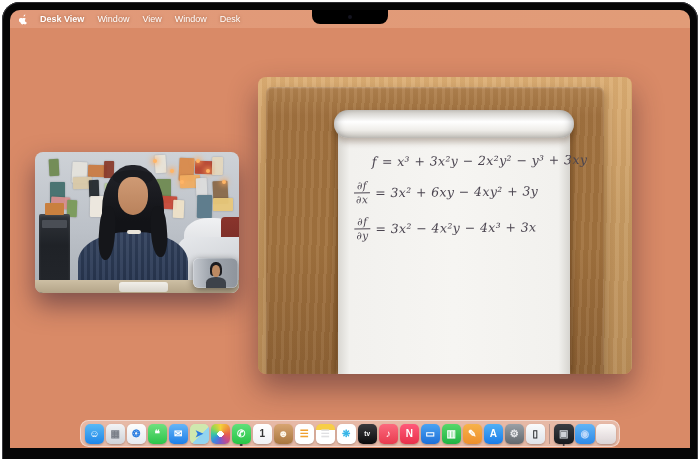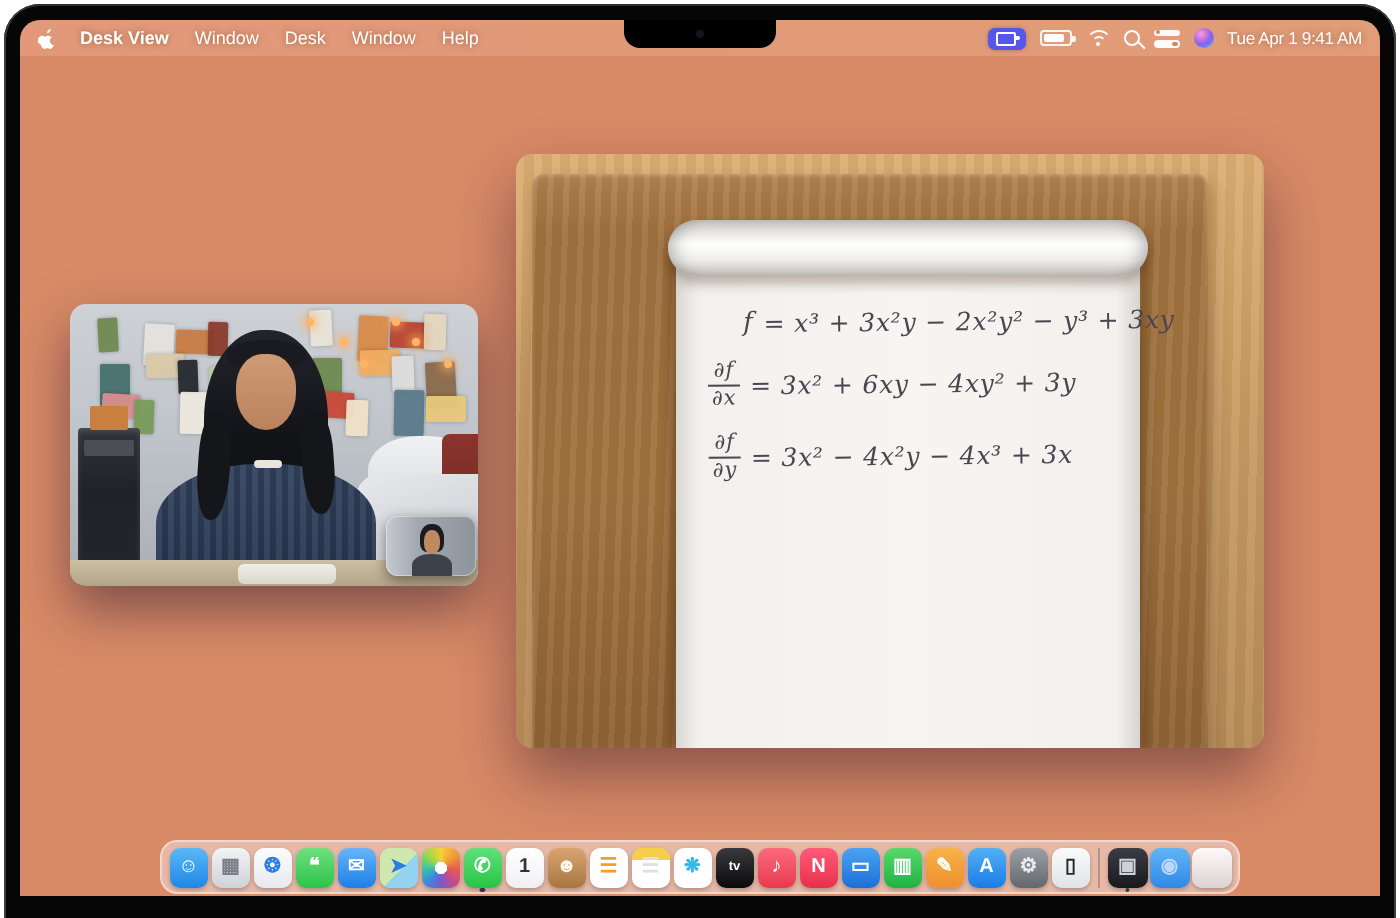--- a/index.html
+++ b/index.html
@@ -192,41 +192,25 @@
 
     <div class="menubar">
       <span class="apple">
         <svg width="9" height="11" viewBox="0 0 170 195">
             <path fill="#ffffff" d="M150.4 155.3c-2.5 5.7-5.4 10.9-8.7 15.7-4.6 6.5-8.3 11-11.2 13.5-4.5 4.1-9.3 6.2-14.4 6.4-3.7 0-8.1-1.1-13.3-3.2-5.2-2.1-10-3.2-14.3-3.2-4.6 0-9.5 1.1-14.8 3.2-5.3 2.1-9.5 3.2-12.7 3.3-4.9.2-9.8-2-14.7-6.5-3.1-2.7-7-7.4-11.7-14-5-7.1-9.2-15.3-12.4-24.7C-1.3 135.7-3 126-3 116.5c0-10.9 2.3-20.2 7-28.1 3.7-6.3 8.6-11.3 14.8-14.9 6.1-3.7 12.8-5.5 19.9-5.6 3.9 0 9 1.2 15.4 3.6 6.4 2.4 10.4 3.6 12.2 3.6 1.3 0 5.9-1.4 13.6-4.2 7.3-2.6 13.4-3.7 18.4-3.3 13.6 1.1 23.9 6.5 30.7 16.2-12.2 7.4-18.2 17.7-18.1 31 .1 10.3 3.9 18.9 11.2 25.8 3.3 3.2 7.1 5.6 11.2 7.4-.9 2.6-1.8 5.1-2.9 7.3zM119.1 7.2c0 8.1-3 15.7-8.9 22.7-7.1 8.3-15.7 13.1-25.1 12.4a25 25 0 0 1-.2-3.1c0-7.8 3.4-16.1 9.4-22.9 3-3.4 6.8-6.3 11.5-8.6 4.6-2.3 9-3.5 13.1-3.7.1 1.1.2 2.2.2 3.2z"></path>
           </svg>
       </span>
       <span class="menu-items">
           <span class="menu-item bold">Desk View</span>
           <span class="menu-item">Window</span>
+          <span class="menu-item">View</span>
+          <span class="menu-item">Window</span>
           <span class="menu-item">Desk</span>
-          <span class="menu-item">Window</span>
-          <span class="menu-item">Help</span>
         </span>
       <span class="mb-spacer"></span>
-      <span class="status">
-        <i class="mb-pill"></i>
-        <i class="mb-batt">
-            <i></i>
-          </i>
-        <i class="mb-wifi">
-            <i></i>
-          </i>
-        <i class="mb-search"></i>
-        <i class="mb-cc">
-            <i></i>
-            <i></i>
-          </i>
-        <i class="mb-siri"></i>
-        <span class="mb-clock">Tue Apr 1 9:41 AM</span>
-      </span>
     </div>
 
     <div class="desk-window">
       <div class="board"></div>
       <div class="notepad"></div>
       <div class="roll"></div>
       <div class="equations">
           <div class="eq-row eq0">
             <span class="lhs">f</span>
             <span class="rhs">= x³ + 3x²y − 2x²y² − y³ + 3xy</span>

